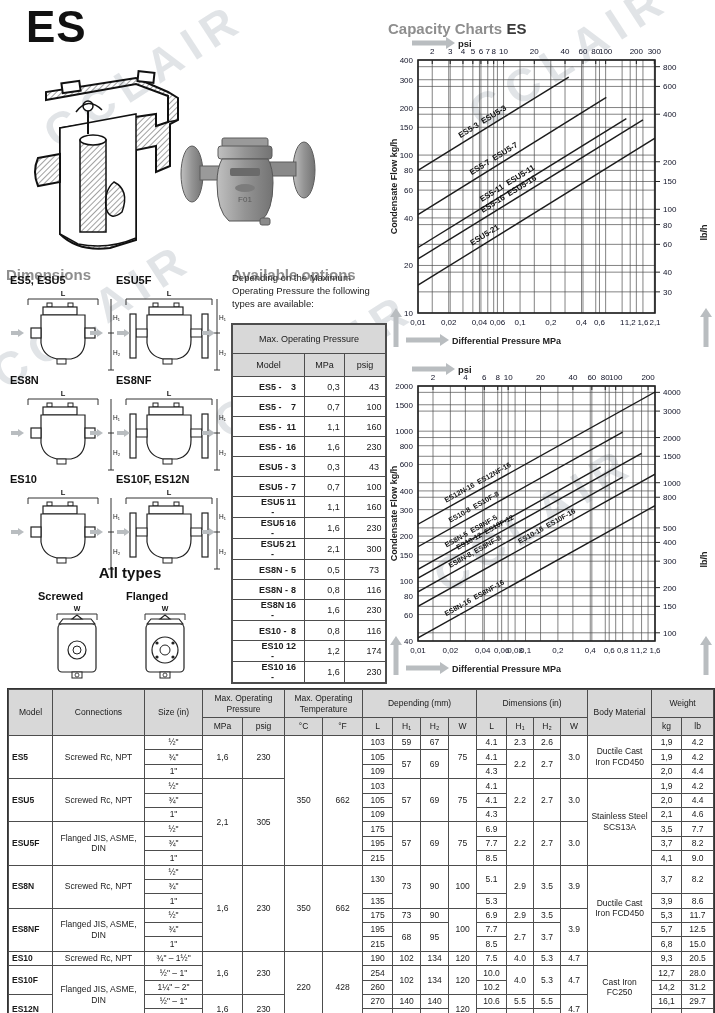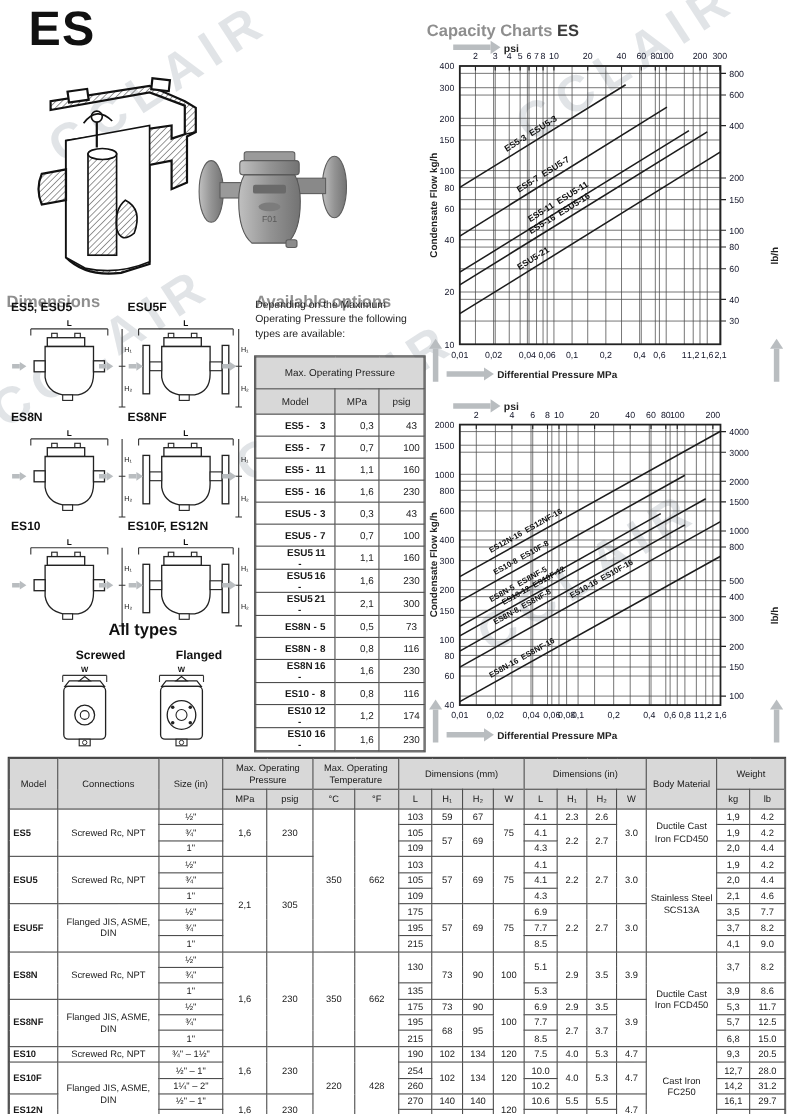--- a/index.html
+++ b/index.html
@@ -12,21 +12,21 @@
   .heading .dark{color:#3a3a3a;}
   .cutaway{position:absolute;left:18px;top:62px;}
   .photo1{position:absolute;left:205px;top:12px;}
   .photo2{position:absolute;left:178px;top:130px;}
 
   
   .dim-d{position:absolute;width:112px;text-align:left;}
   .dim-d .dlab{font-size:11px;font-weight:bold;color:#111;margin-bottom:2px;}
   .alltypes{position:absolute;left:30px;top:564px;width:200px;text-align:center;
             font-size:15px;font-weight:bold;color:#111;}
-  .ftlab{position:absolute;font-size:11px;font-weight:bold;color:#111;text-align:right;}
+  .ftlab{position:absolute;font-size:11px;font-weight:bold;color:#111;text-align:left;}
   .front{position:absolute;}
 
   
   .opt-intro{position:absolute;left:232px;top:272px;width:152px;font-size:9.5px;line-height:1.35;color:#222;margin:0;}
   table.opt{position:absolute;left:232px;top:324px;width:153px;border-collapse:collapse;
             table-layout:fixed;font-size:9px;}
   table.opt th,table.opt td{border:1px solid #4d4d4d;text-align:center;padding:0 2px;}
   table.opt thead th{background:#d8d8d8;font-weight:normal;height:22px;}
   table.opt th.grp{height:28px;line-height:1.15;}
   table.opt td{height:19px;background:#fff;padding-left:20px;}
@@ -801,21 +801,21 @@
         <col style="width: 30px;">
         <col style="width: 32px;">
       </colgroup>
       <thead>
         <tr>
           <th rowspan="2">Model</th>
           <th rowspan="2">Connections</th>
           <th rowspan="2">Size (in)</th>
           <th colspan="2" class="g">Max. Operating Pressure</th>
           <th colspan="2" class="g">Max. Operating Temperature</th>
-          <th colspan="4" class="g">Dimensions (mm)</th>
+          <th colspan="4" class="g">Depending (mm)</th>
           <th colspan="4" class="g">Dimensions (in)</th>
           <th rowspan="2">Body Material</th>
           <th colspan="2" class="g">Weight</th>
         </tr>
         <tr>
           <th>MPa</th>
           <th>psig</th>
           <th>°C</th>
           <th>°F</th>
           <th>L</th>

